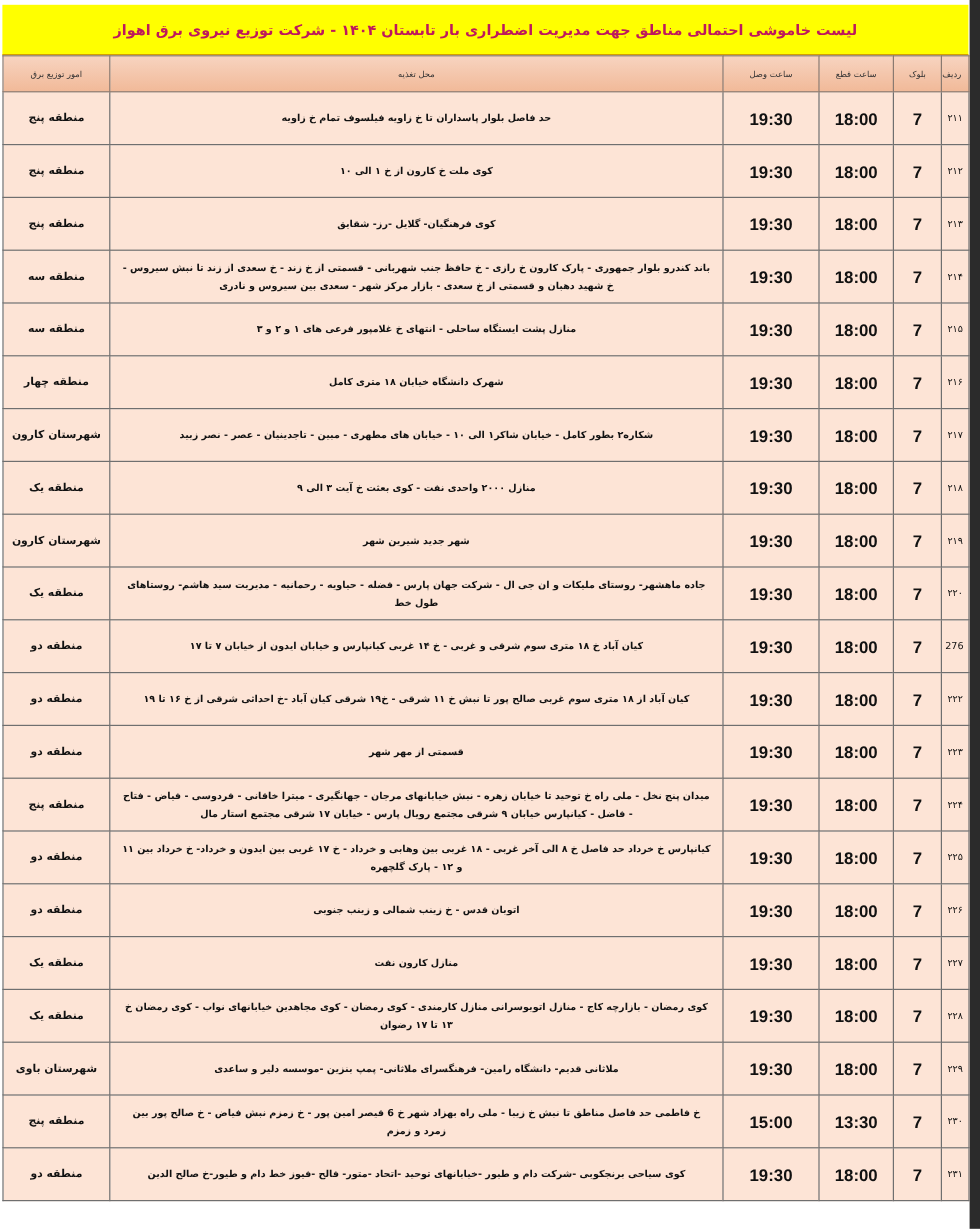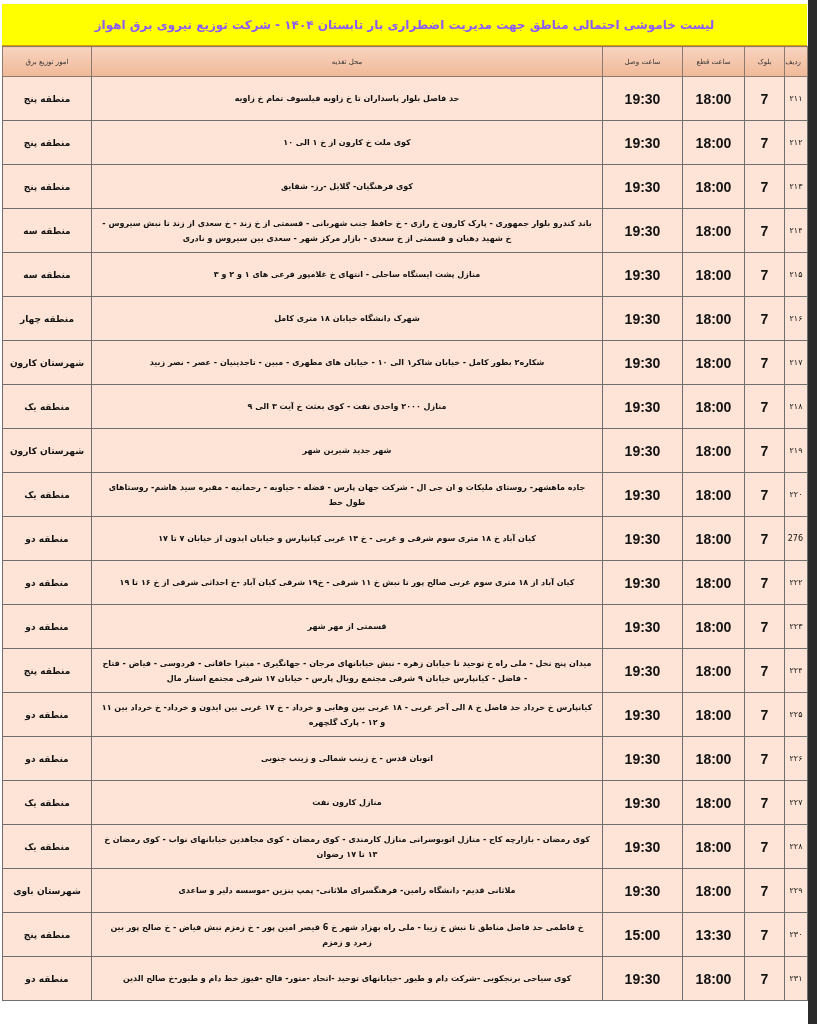--- a/index.html
+++ b/index.html
@@ -4,21 +4,21 @@
 <style>
   html, body { margin:0; padding:0; }
   body {
     width:817px; height:1024px; background:#ffffff; position:relative; overflow:hidden;
     font-family: "DejaVu Sans", sans-serif;
   }
   .dark-strip { position:absolute; top:0; right:0; width:9px; height:1024px; background:#2b2b2b; }
   .sheet { position:absolute; left:2px; top:4px; width:805px; }
   .title-band {
     height:41px; background:#ffff00; display:flex; align-items:center; justify-content:center;
-    font-size:12px; font-weight:bold; color:#8b5cf6; direction:rtl; border-bottom:1px solid #d4a000;
+    font-size:12px; font-weight:bold; color:#be185d; direction:rtl; border-bottom:1px solid #d4a000;
   }
   .date-band {
     height:24px; background:#ff0000; display:flex; align-items:center; justify-content:center;
     font-family:"Liberation Sans", sans-serif; font-size:19px; font-weight:bold; color:#1a1a1a;
   }
   table { border-collapse:collapse; width:805px; table-layout:fixed; direction:rtl; }
   th {
     height:17px; background:linear-gradient(#f7d3bf,#f1b998); font-size:7px; font-weight:normal;
     color:#333; border:1px solid #8a7a70; padding:6px;
   }
@@ -138,21 +138,21 @@
     <td class="t">19:30</td>
     <td class="loc">شهر جدید شیرین شهر</td>
     <td class="dist">شهرستان کارون</td>
   </tr>
 
   <tr>
     <td class="num">۲۲۰</td>
     <td class="blk">7</td>
     <td class="t">18:00</td>
     <td class="t">19:30</td>
-    <td class="loc">جاده ماهشهر- روستای ملیکات و ان جی ال - شرکت جهان پارس - فضله - حیاویه - رحمانیه - مقبره سید هاشم- روستاهای طول خط</td>
+    <td class="loc">جاده ماهشهر- روستای ملیکات و ان جی ال - شرکت جهان پارس - فضله - حیاویه - رحمانیه - مدیریت سید هاشم- روستاهای طول خط</td>
     <td class="dist">منطقه یک</td>
   </tr>
 
   <tr>
     <td class="num">276</td>
     <td class="blk">7</td>
     <td class="t">18:00</td>
     <td class="t">19:30</td>
     <td class="loc">کیان آباد خ ۱۸ متری سوم شرقی و غربی - خ ۱۴ غربی کیانپارس و خیابان ایدون از خیابان ۷ تا ۱۷</td>
     <td class="dist">منطقه دو</td>

